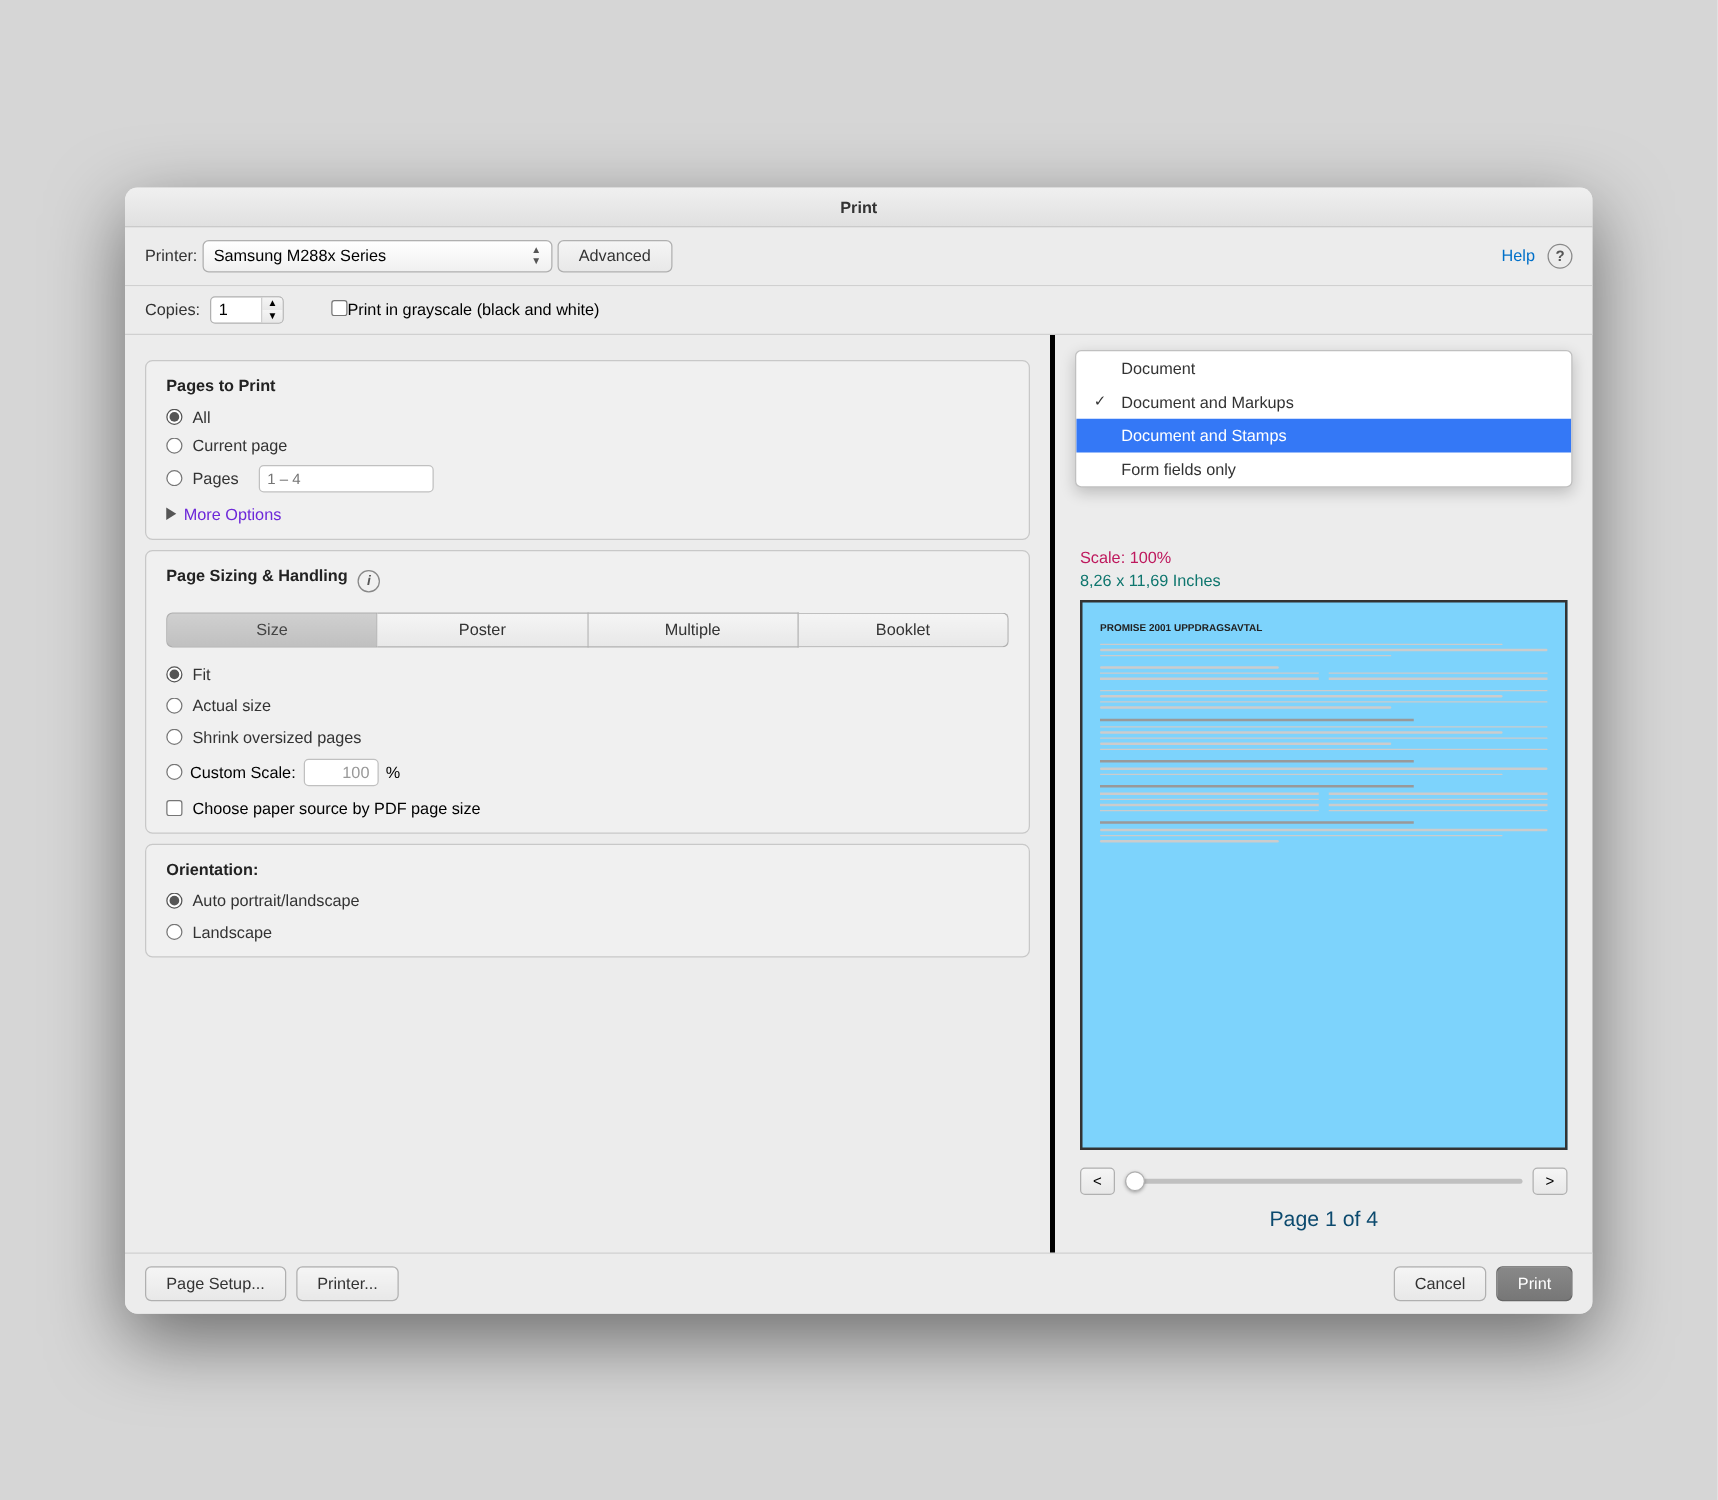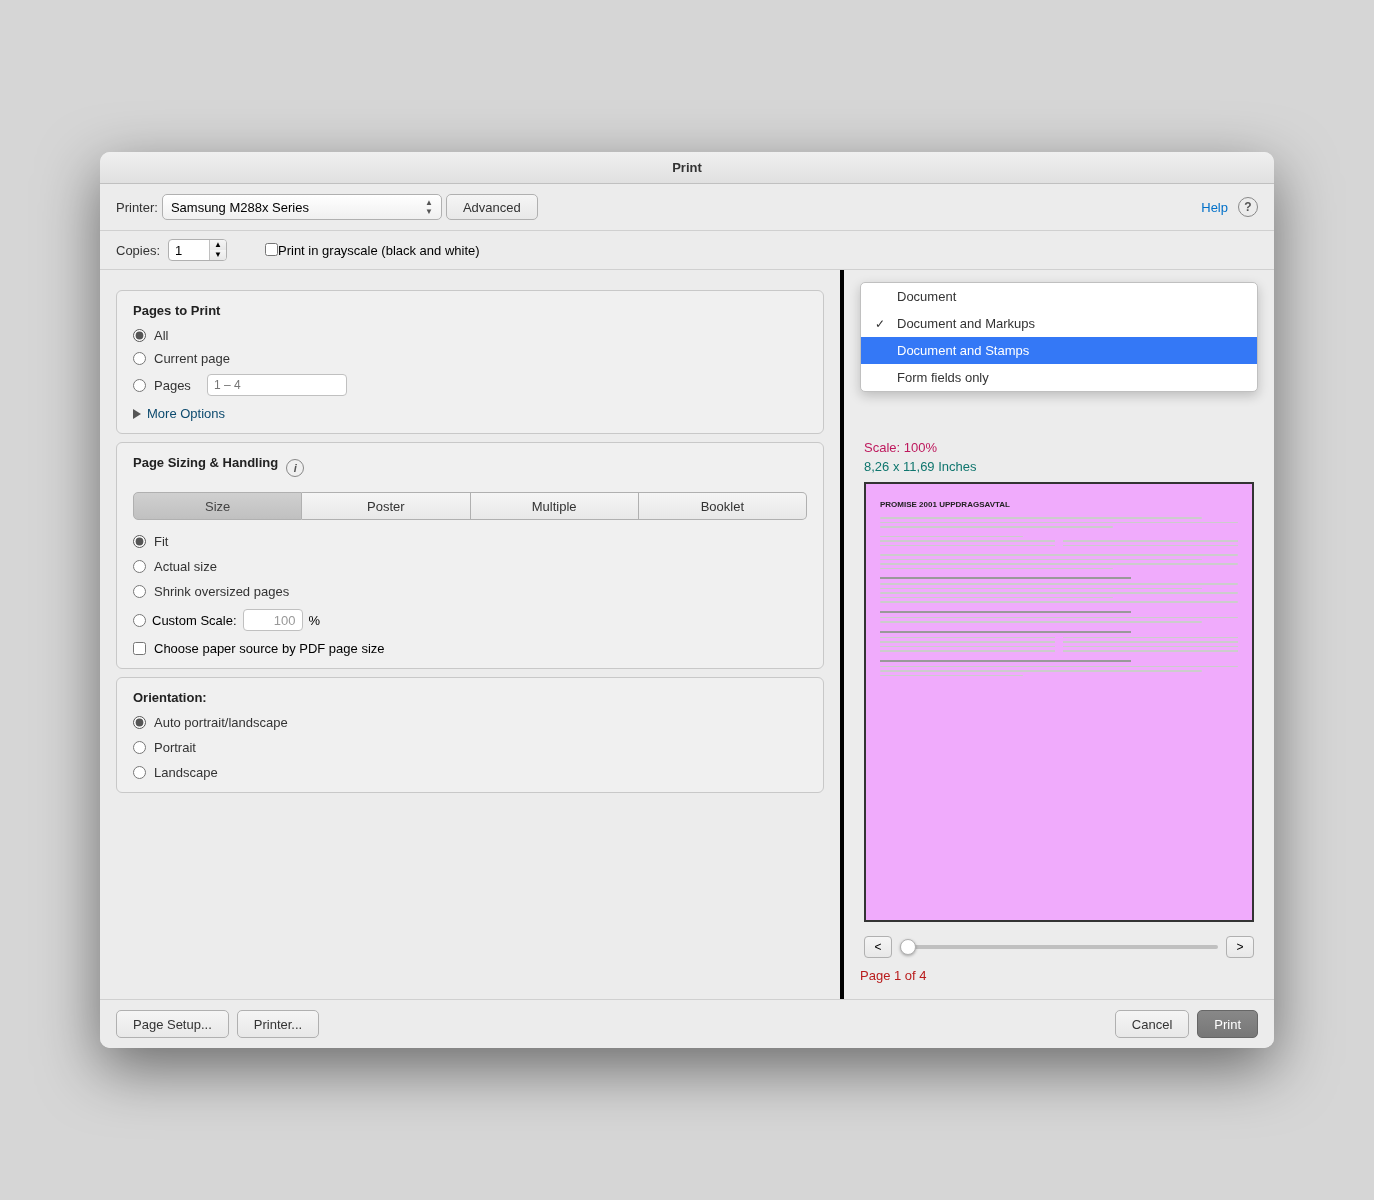--- a/index.html
+++ b/index.html
@@ -250,21 +250,21 @@
     .triangle-right {
       width: 0;
       height: 0;
       border-top: 5px solid transparent;
       border-bottom: 5px solid transparent;
       border-left: 8px solid #555;
     }
 
     .more-options-label {
       font-size: 13px;
-      color: #0c4a6e;
+      color: #6d28d9;
     }
 
     
     .sizing-header {
       display: flex;
       align-items: center;
       gap: 8px;
       margin-bottom: 12px;
     }
 
@@ -395,21 +395,21 @@
 
     .page-size-info {
       font-size: 13px;
       color: #0f766e;
       margin-top: 4px;
       padding: 0 4px;
     }
 
     .preview-container {
       border: 2px solid #333;
-      background: #f0abfc;
+      background: #7dd3fc;
       margin: 8px 4px;
       min-height: 440px;
       overflow: hidden;
       position: relative;
     }
 
     .preview-doc {
       width: 100%;
       height: 100%;
       padding: 16px 14px;
@@ -493,22 +493,23 @@
       width: 16px;
       height: 16px;
       background: white;
       border: 1px solid #b0b0b0;
       border-radius: 50%;
       box-shadow: 0 1px 3px rgba(0,0,0,0.3);
       cursor: pointer;
     }
 
     .page-count {
-      font-size: 13px;
-      color: #b91c1c;
+      text-align: center;
+      font-size: 17px;
+      color: #0c4a6e;
       padding: 4px 0;
     }
 
     
     .footer {
       display: flex;
       align-items: center;
       padding: 10px 16px;
       background: #ececec;
       border-top: 1px solid #d0d0d0;
@@ -640,24 +641,20 @@
           <label>Choose paper source by PDF page size</label>
         </div>
       </div>
 
       <div class="orientation-section">
         <div class="section-title">Orientation:</div>
         <div class="radio-col">
           <div class="radio-row">
             <input type="radio" name="orientation" checked="" style="">
             <label>Auto portrait/landscape</label>
-          </div>
-          <div class="radio-row">
-            <input type="radio" name="orientation" style="">
-            <label>Portrait</label>
           </div>
           <div class="radio-row">
             <input type="radio" name="orientation" style="">
             <label>Landscape</label>
           </div>
         </div>
       </div>
 
     </div>
 

